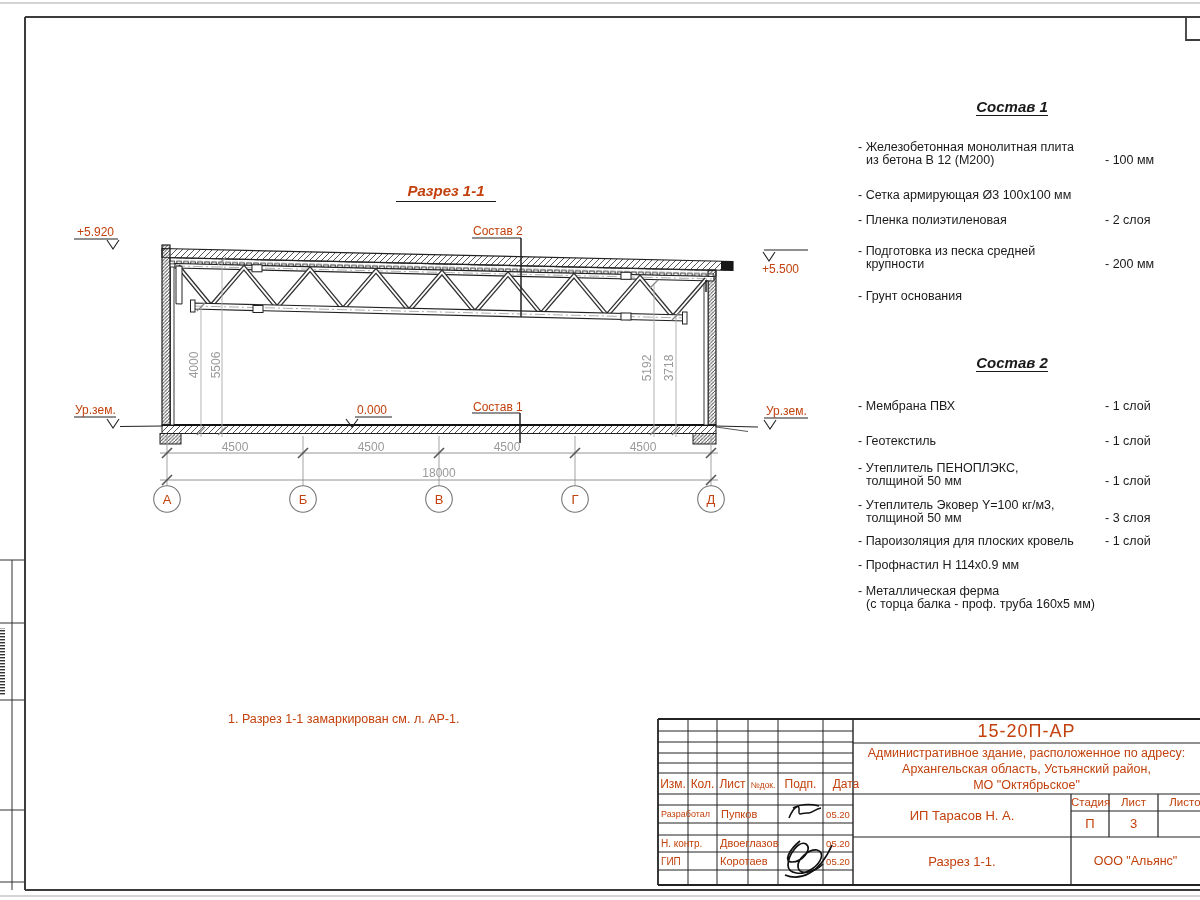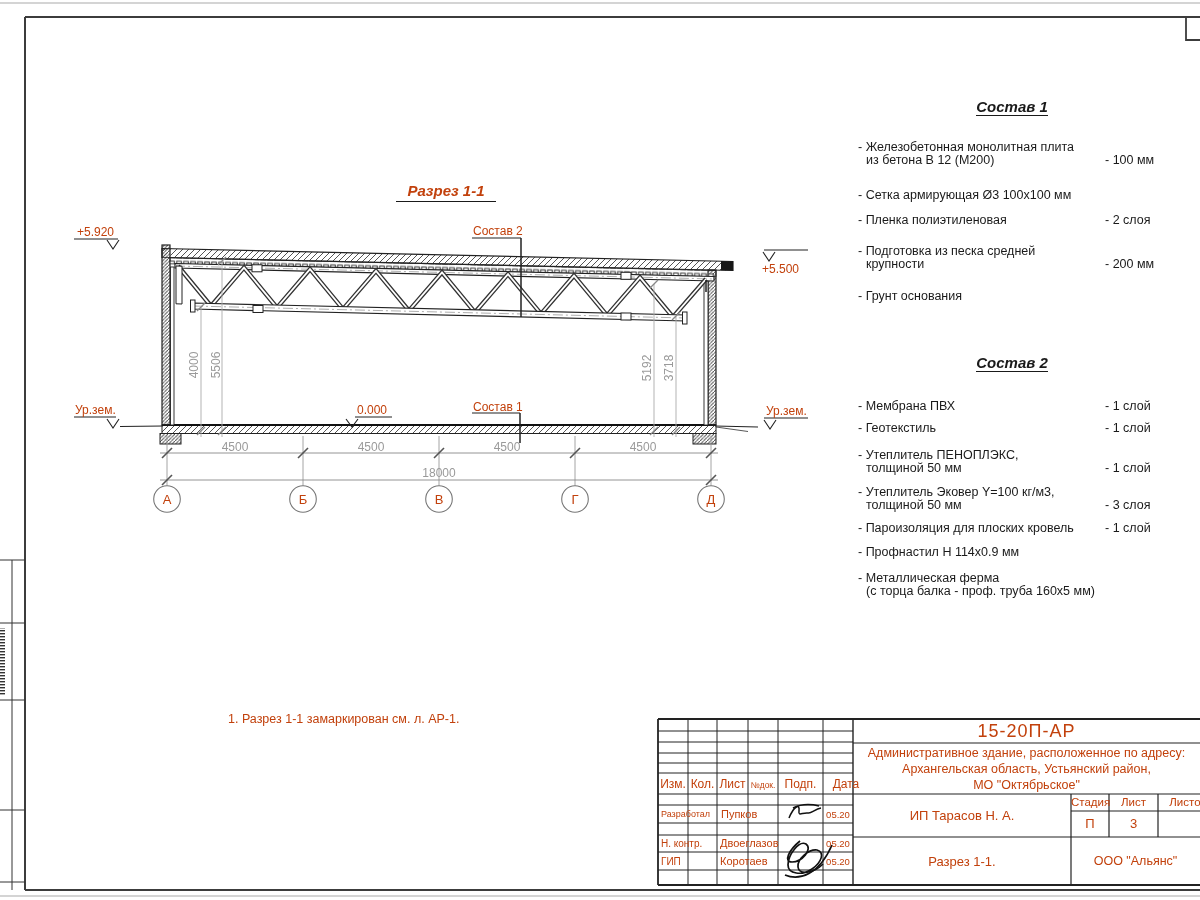--- a/index.html
+++ b/index.html
@@ -274,21 +274,21 @@
     <span>- Грунт основания</span>
   </div>
 </div>
 
 <div class="list" style="left:858px;top:356px;">
   <h3><span>Состав 2</span></h3>
   <div class="item" style="margin-top:28px;">
     <span>- Мембрана ПВХ</span>
     <span class="val">- 1 слой</span>
   </div>
-  <div class="item" style="margin-top:9px;">
+  <div class="item" style="margin-top:22px;">
     <span>- Геотекстиль</span>
     <span class="val">- 1 слой</span>
   </div>
   <div class="item" style="margin-top:13px;">
     <span>- Утеплитель ПЕНОПЛЭКС,</span>
     <span class="l2">толщиной 50 мм</span>
     <span class="val">- 1 слой</span>
   </div>
   <div class="item" style="margin-top:10px;">
     <span>- Утеплитель Эковер Y=100 кг/м3,</span>

